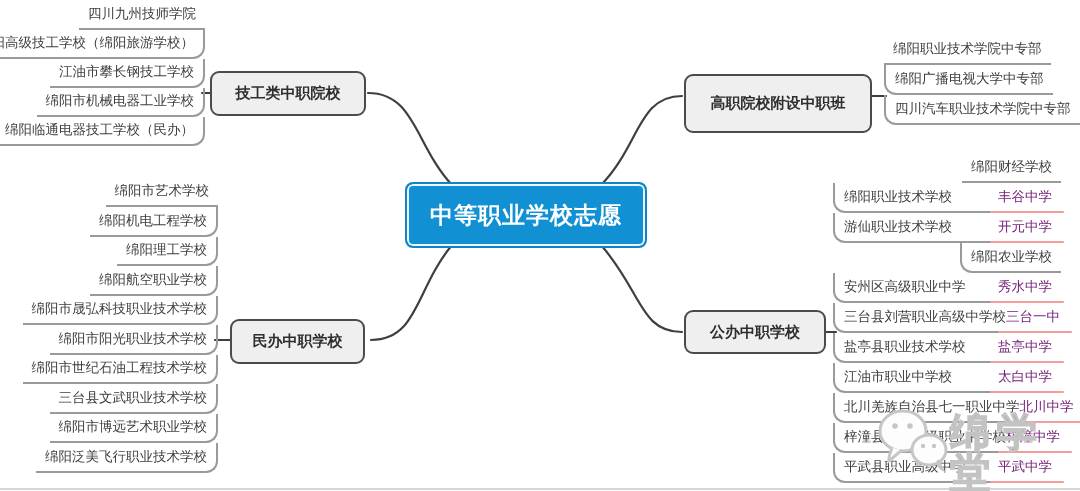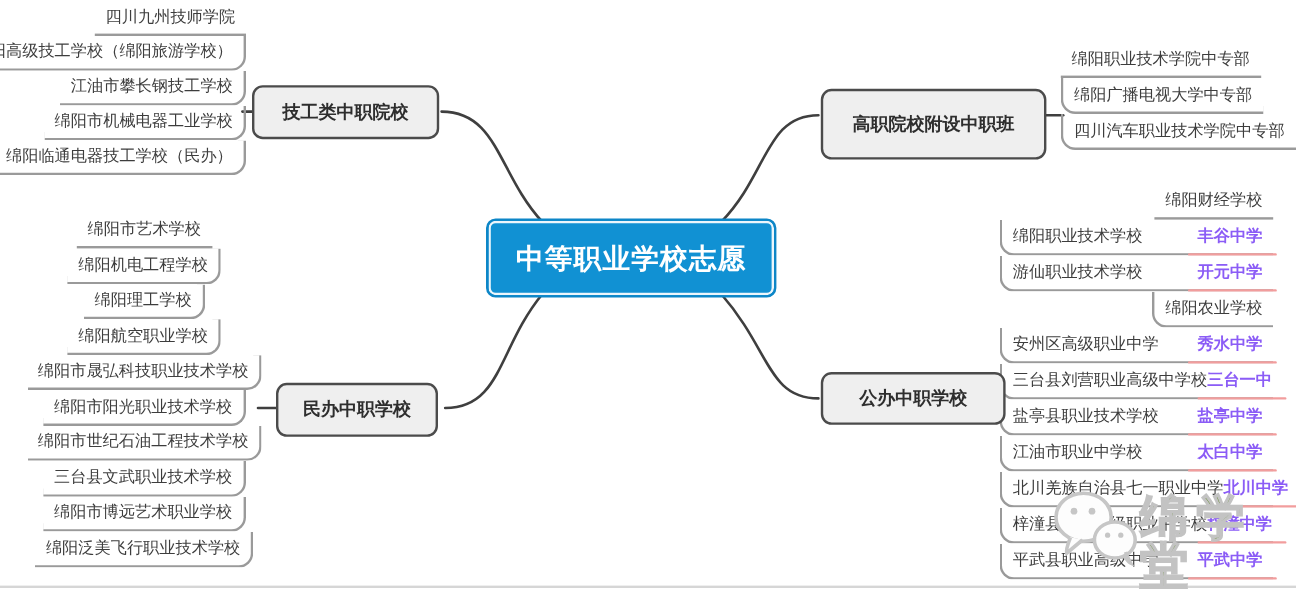--- a/index.html
+++ b/index.html
@@ -5,53 +5,53 @@
   html,body { margin:0; padding:0; background:#fff; }
   #canvas {
     position:relative; width:1080px; height:491px; background:#ffffff;
     overflow:hidden; font-family:"Liberation Sans", sans-serif;
   }
   svg.links { position:absolute; left:0; top:0; z-index:1; }
 
   
   .grp { position:absolute; display:flex; flex-direction:column; z-index:2; }
   #g-tl { top:1px;    right:875px; align-items:flex-end; }   
-  #g-bl { top:177.5px;right:862px; align-items:center; }   
+  #g-bl { top:177.5px;right:862px; align-items:flex-end; }   
   #g-tr { top:35px;   left:884px;  align-items:flex-start; } 
   #g-br { top:153px;  left:833px;  align-items:flex-end; } 
 
   .leaf {
     box-sizing:border-box; position:relative; display:flex; align-items:flex-end;
     height:29px; padding:0 9px 5px 9px; font-size:13.5px; color:#3d3d3d;
     white-space:nowrap; border-bottom:2px solid #9a9a9a;
   }
   #g-bl .leaf { height:29.5px; }
   #g-tr .leaf { height:30px; }
   #g-br .leaf { height:30px; }
   .l { justify-content:flex-end; text-align:right; }
   .eb-r { border-right:2px solid #9a9a9a; border-bottom-right-radius:12px; }
   .eb-l { border-left:2px solid #9a9a9a;  border-bottom-left-radius:12px; }
   .tagged { width:228px; }
-  .tag { margin-left:auto; font-weight:bold; color:#8b5cf6; position:relative;margin-top:28px; }
+  .tag { margin-left:auto; font-weight:normal; color:#701a75; position:relative;margin-top:28px; }
   .tag::after {
     content:""; position:absolute; left:-8px; bottom:-7px; height:2px;
     width:calc(100% + 20px); background:#f29d9d; border-radius:1px;
   }
 
   
   .branch {
     position:absolute; box-sizing:border-box; z-index:3;
     background:#efefef; border:2px solid #4b4b4b; border-radius:9px;
     display:flex; align-items:center; justify-content:center;
     font-weight:bold; font-size:15px; color:#2e2e2e; white-space:nowrap;
   }
   #b-tl { left:210px; top:71px;  width:156px; height:45px; }
   #b-tr { left:684px; top:74px;  width:188px; height:59px; }
   #b-bl { left:230px; top:319px; width:135px; height:45px; }
-  #b-br { left:684px; top:310px; width:154px; height:44px; }
+  #b-br { left:684px; top:310px; width:142px; height:44px; }
 
   
   #root {
     position:absolute; left:405px; top:182px; width:242px; height:66px;
     box-sizing:border-box; z-index:4;
     background:#1191d3; border:2px solid #0d86c7; border-radius:8px;
     box-shadow: inset 0 0 0 2px rgba(255,255,255,.92);
     color:#ffffff; font-size:23px; font-weight:bold; letter-spacing:1px;
     display:flex; align-items:center; justify-content:center;
   }

